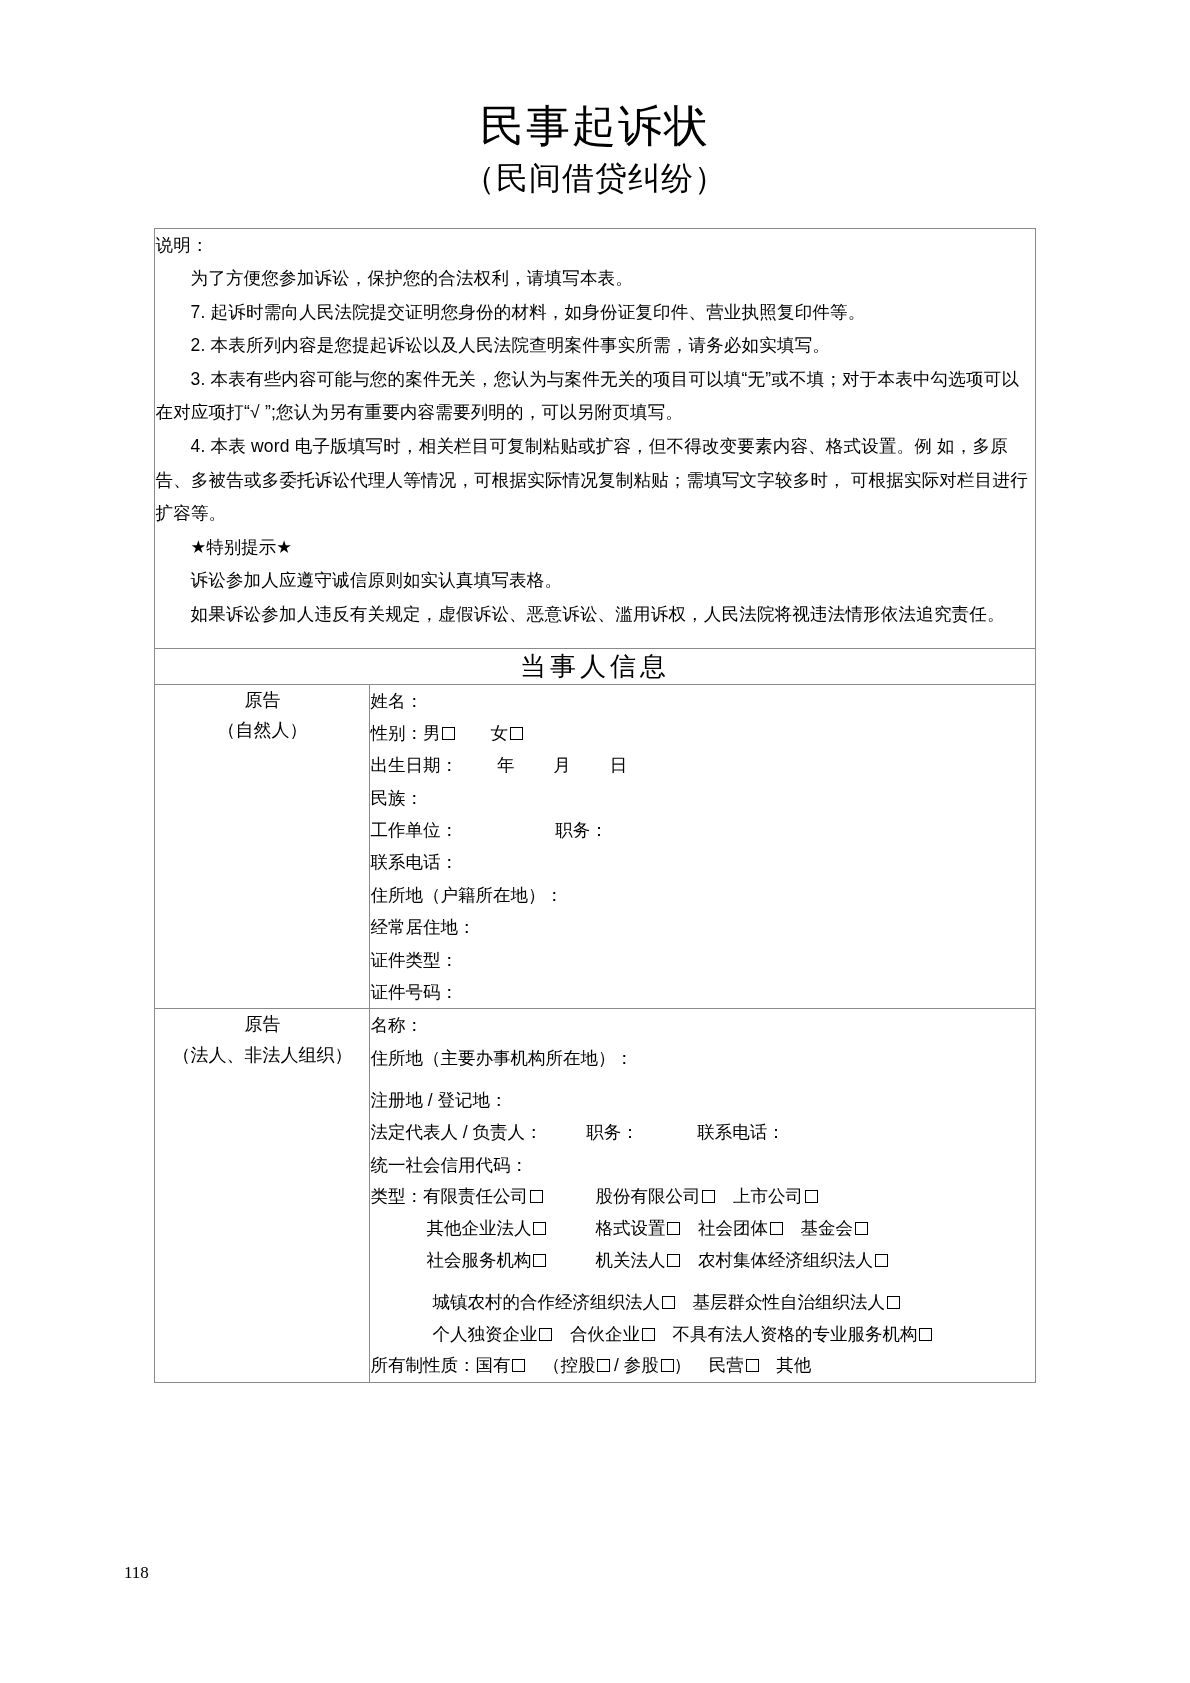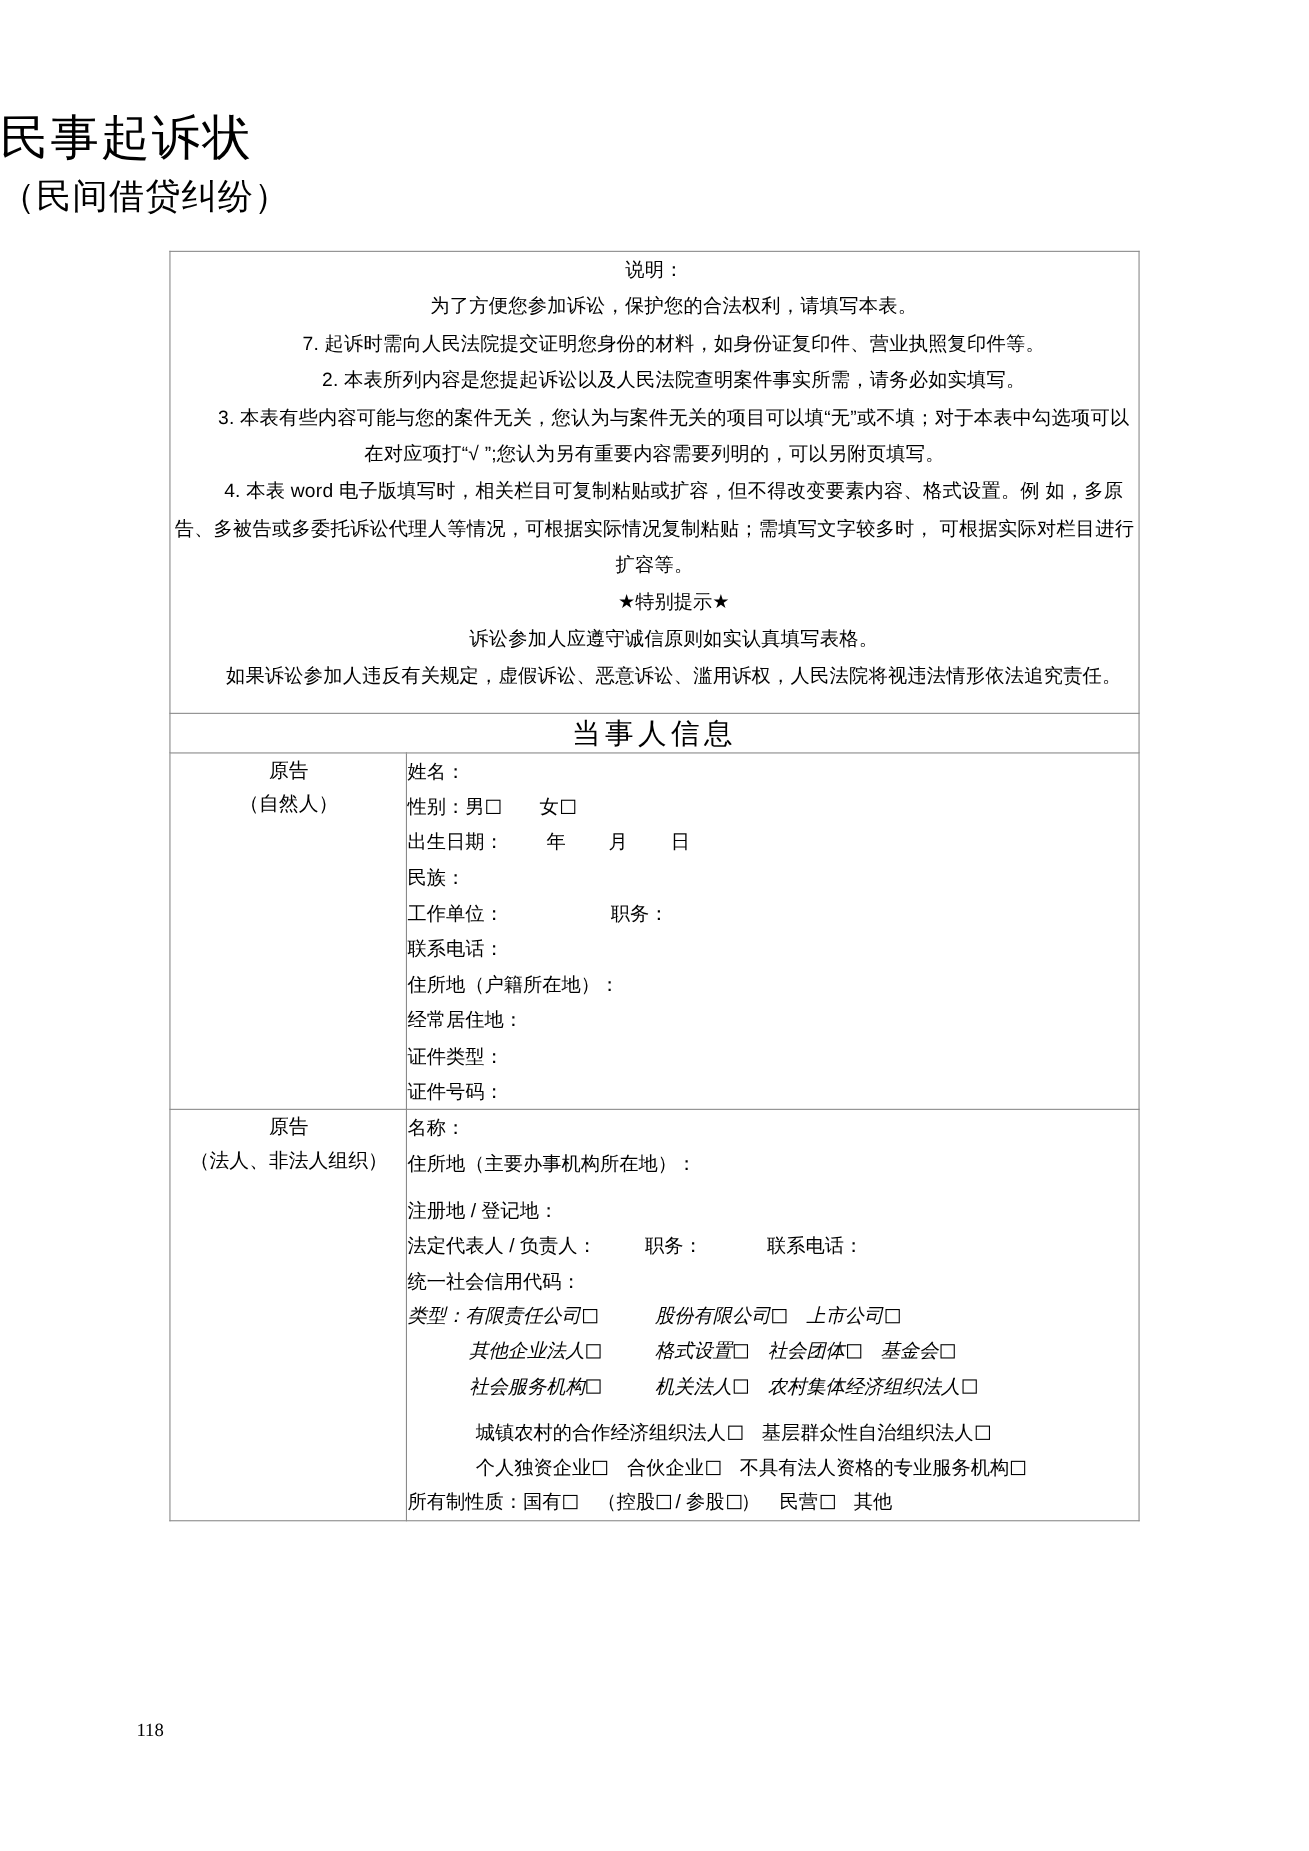--- a/index.html
+++ b/index.html
@@ -18,21 +18,21 @@
   }
   .page {
     position: relative;
     width: 1190px;
     height: 1683px;
     padding: 0;
   }
 
   
   .title-block {
-    text-align: left;
+    text-align: center;
     padding-top: 100px;
   }
   .doc-title {
     font-size: 44px;
     letter-spacing: 2px;
     line-height: 1.18;
     font-weight: 400;
   }
   .doc-subtitle {
     font-size: 32px;
@@ -52,21 +52,20 @@
   .form-table td {
     border: 1px solid #8a8a8a;
     vertical-align: top;
     padding: 0;
   }
 
   
   .instructions-cell {
     padding: 14px 16px 18px 16px;
     height: 420px;
-    text-align: center;
   }
   .ins-line {
     font-size: 17.5px;
     line-height: 1.92;
     letter-spacing: 0.2px;
     white-space: normal;
   }
   .ins-indent { text-indent: 2em; }
   .ins-hang { text-indent: 0; }
   .ins-star {
@@ -113,21 +112,20 @@
     display: inline-block;
     width: 13px;
     height: 13px;
     border: 1.3px solid #000;
     vertical-align: -1px;
     margin-left: 2px;
   }
   .type-grid {
     display: flex;
     gap: 0;
-    font-style: italic;
   }
   .type-col-left {
     width: 215px;
     flex: none;
   }
   .type-col-right {
     flex: 1;
   }
   .type-left-line {
     font-size: 17.5px;

